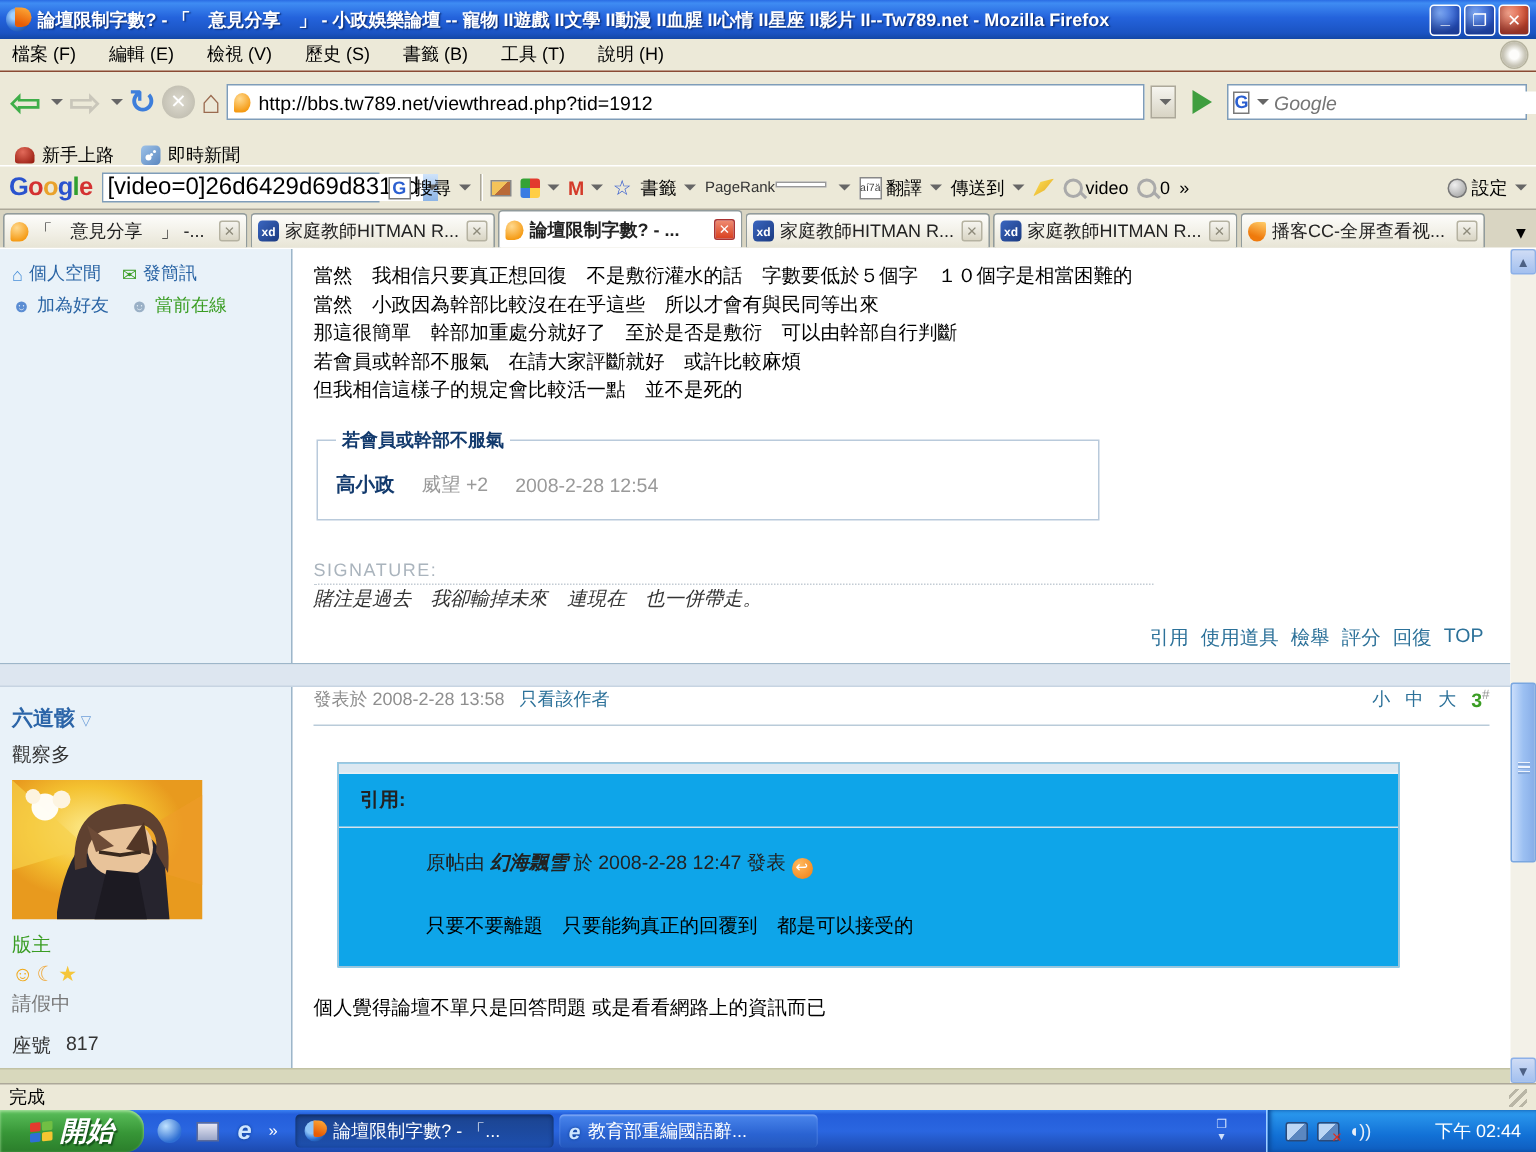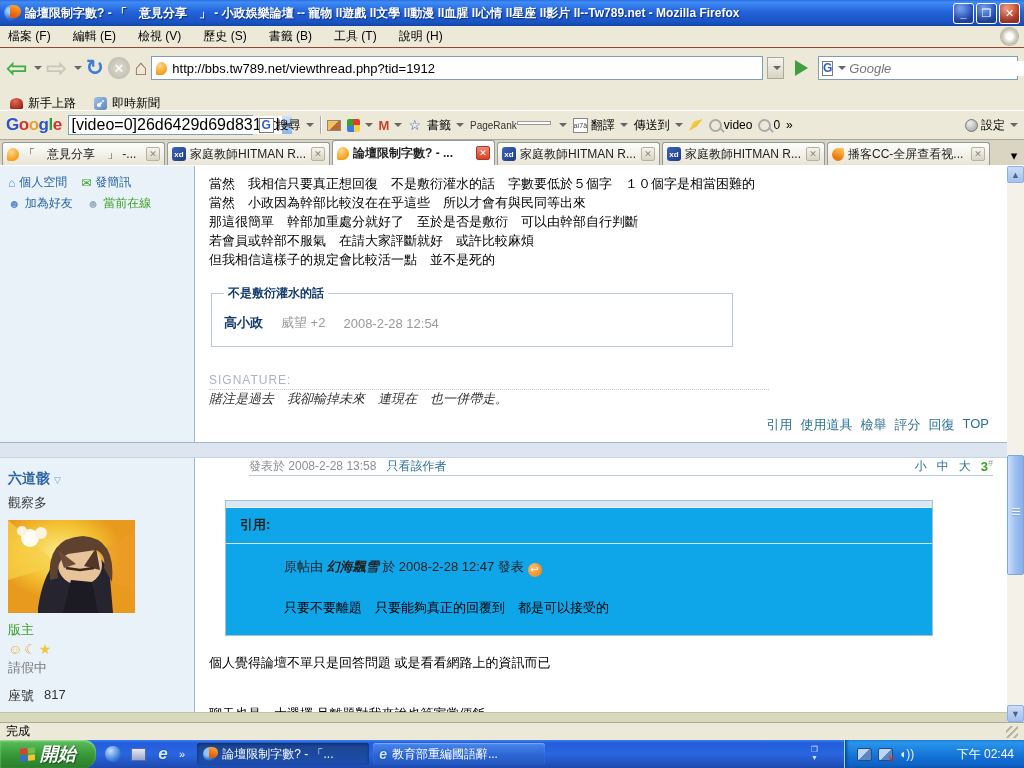--- a/index.html
+++ b/index.html
@@ -159,22 +159,22 @@
   #post3 { min-height:264px; }
   .uname { color:#2c65a8; font-weight:bold; font-size:14px; margin-top:8px; }
   .uname .tri { color:#6f9fd8; font-size:9px; }
   .utitle { color:#333; margin-top:6px; font-size:13px; }
   .avatar { margin-top:8px; width:127px; height:93px; display:block; }
   .role { color:#3a9d23; margin-top:8px; font-size:13px; }
   .emorow { margin-top:2px; font-size:14px; letter-spacing:2px; }
   .emorow .e1{color:#f0a818;} .emorow .e2{color:#f0a93c;} .emorow .e3{color:#f5c63a;}
   .status-t { color:#777; margin-top:2px; }
   .stat { margin-top:10px; color:#333; display:flex; gap:10px; }
-  .p3head { height:18px; display:flex; align-items:flex-start; justify-content:space-between;
-    border-bottom:1px solid #b9cbd9; color:#8f8f8f; font-size:12px;margin-left:40px; }
+  .p3head { height:26px; display:flex; align-items:flex-start; justify-content:space-between;
+    border-bottom:1px solid #b9cbd9; color:#8f8f8f; font-size:12px; }
   .p3head .lft { display:flex; gap:10px; align-items:center; }
   .p3head a { color:#2c7199; text-decoration:none; }
   .fsz { display:flex; gap:10px; align-items:center; color:#2c7199; }
   .floor { color:#3a9d23; font-weight:bold; font-size:13px; }
   .floor sup { color:#999; font-weight:normal; font-size:9px; }
   .quote { margin:24px 60px 0 16px; border:1px solid #9cc3da; background:#0ea5e9; }
   .quote .topstrip { height:7px; background:#dce8f1; border-bottom:1px solid #e8f0f6; }
   .quote .qhead { padding:8px 14px 9px; font-weight:bold; color:#222; border-bottom:1px solid #d4e2ec; }
   .quote .qbody { padding:14px 14px 18px 58px; }
   .quote .qsrc { color:#222; }
@@ -430,21 +430,21 @@
               </span>
           </div>
         </div>
         <div class="main">
           <div class="bodyline">當然　我相信只要真正想回復　不是敷衍灌水的話　字數要低於５個字　１０個字是相當困難的</div>
           <div class="bodyline">當然　小政因為幹部比較沒在在乎這些　所以才會有與民同等出來</div>
           <div class="bodyline">那這很簡單　幹部加重處分就好了　至於是否是敷衍　可以由幹部自行判斷</div>
           <div class="bodyline">若會員或幹部不服氣　在請大家評斷就好　或許比較麻煩</div>
           <div class="bodyline">但我相信這樣子的規定會比較活一點　並不是死的</div>
           <fieldset class="rate">
-            <legend>不是敷衍灌水的話</legend>
+            <legend>若會員或幹部不服氣</legend>
             <div class="rate-row">
               <span class="rate-user">高小政</span>
               <span class="gray">威望 +2</span>
               <span class="gray">2008-2-28 12:54</span>
             </div>
           </fieldset>
           <div class="sigline">SIGNATURE:</div>
           <div class="sigtext">賭注是過去　我卻輸掉未來　連現在　也一併帶走。</div>
           <div class="pfooter">
             <a href="#">引用</a>

